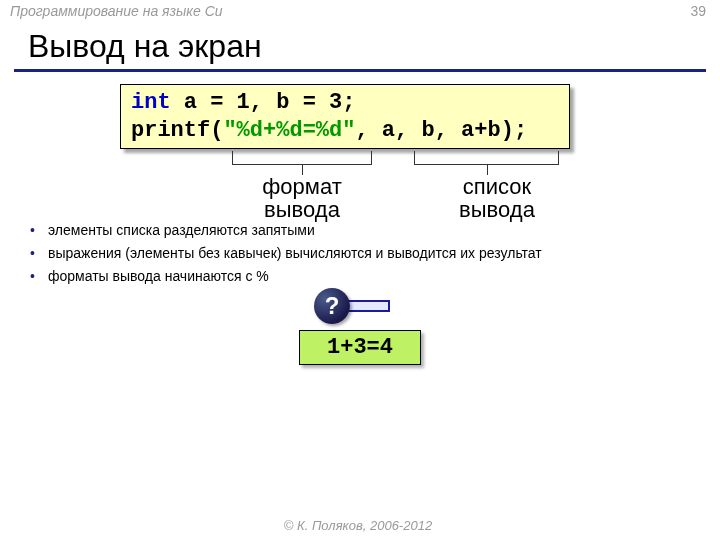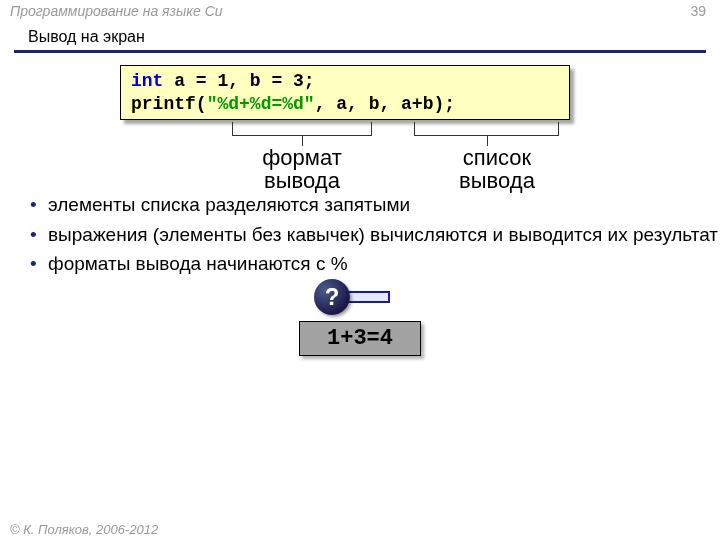--- a/index.html
+++ b/index.html
@@ -15,38 +15,38 @@
     display: flex;
     justify-content: space-between;
     align-items: center;
     padding: 0 14px 0 10px;
     font-size: 14px;
     color: #9a9a9a;
     font-style: italic;
   }
   .pagenum { font-style: normal; }
   .title {
-    font-size: 16px;
+    font-size: 32px;
     color: #000;
     padding: 6px 0 4px 28px;
   }
   .title-rule {
     height: 3px;
     background: #1a237e;
     margin: 0 14px 0 14px;
   }
   .code-box {
     margin: 12px 0 0 120px;
     width: 450px;
     background: #ffffbf;
     border: 1.5px solid #000;
     box-shadow: 4px 4px 3px rgba(0,0,0,0.35);
     padding: 4px 10px 4px 10px;
     font-family: "Courier New", monospace;
-    font-size: 18px;
+    font-size: 22px;
     font-weight: bold;
     line-height: 1.25;
     white-space: pre;
   }
   .kw { color: #0000c8; }
   .str { color: #009a00; }
   .bracket-row {
     position: relative;
     height: 58px;
     margin-top: 2px;
@@ -68,21 +68,21 @@
   .bracket-label {
     position: absolute;
     top: 24px;
     text-align: center;
     font-size: 22px;
     color: #000;
     line-height: 1.05;
   }
   .bullets {
     margin: 12px 0 0 30px;
-    font-size: 19px;
+    font-size: 14px;
     color: #000;
     line-height: 1.35;
   }
   .bullets li {
     list-style: none;
     position: relative;
     padding-left: 18px;
     margin-bottom: 4px;
   }
   .bullets li::before {
@@ -120,39 +120,40 @@
     font-size: 24px;
     font-weight: bold;
     box-shadow: 2px 2px 3px rgba(0,0,0,0.35);
   }
   .answer-row {
     margin: 18px 0 0 0;
     display: flex;
     justify-content: center;
   }
   .answer-box {
-    background: #a3a3a3;
+    background: #bef264;
     border: 1.5px solid #000;
     box-shadow: 3px 3px 3px rgba(0,0,0,0.3);
     padding: 4px 27px;
     font-family: "Courier New", monospace;
     font-size: 22px;
     font-weight: bold;
   }
   .footer-band {
     position: absolute;
     bottom: 0; left: 0; right: 0;
     height: 22px;
     display: flex;
     justify-content: space-between;
     align-items: center;
     padding: 0 14px 0 10px;
     font-size: 13px;
     color: #9a9a9a;
     font-style: italic;
+    flex-direction: column;
   }
 </style>
 </head>
 <body>
 
 <div class="header-band">
   <span>Программирование на языке Си</span>
   <span class="pagenum">39</span>
 </div>
 

